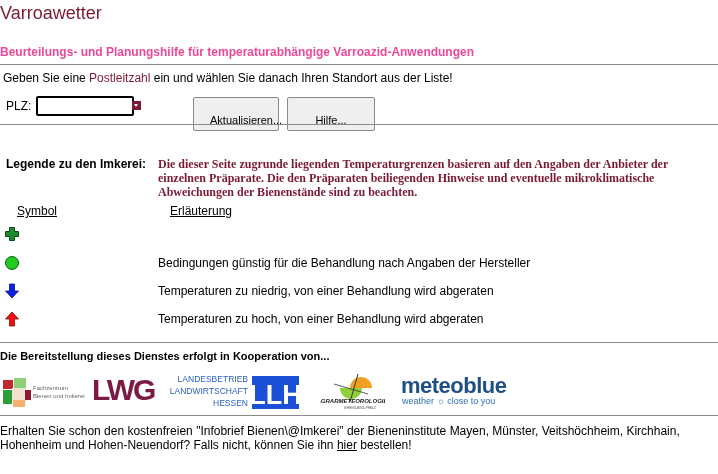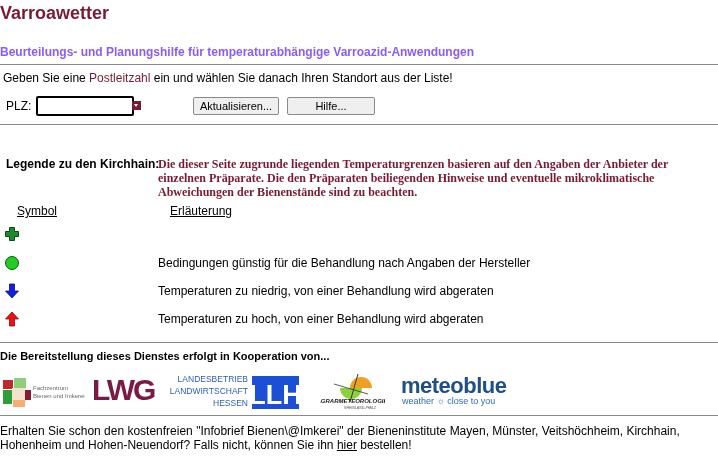--- a/index.html
+++ b/index.html
@@ -13,30 +13,30 @@
       overflow: hidden;
       font-family: "Liberation Sans", sans-serif;
       font-size: 12px;
       color: #000;
       position: relative;
     }
     .title {
       position: absolute;
       left: 0; top: 3px;
       font-size: 18px;
-      font-weight: bold;
+      font-weight: normal;
       color: #7a1a32;
       margin: 0;
     }
     .subtitle {
       position: absolute;
       left: 0; top: 45px;
       font-size: 12px;
       font-weight: bold;
-      color: #8b5cf6;
+      color: #ec4899;
       margin: 0;
     }
     .hr {
       position: absolute;
       left: 0;
       width: 718px;
       height: 0;
       border-top: 1px solid #8a8a8a;
     }
     .instruction {
@@ -88,21 +88,21 @@
     .btn {
       position: absolute;
       top: 97px;
       height: 18px;
       background: #efefef;
       border: 1px solid #8a8a8a;
       border-radius: 2px;
       font-family: "Liberation Sans", sans-serif;
       font-size: 11px;
       color: #000;
-      padding: 0;
+      padding: 16px;
       cursor: pointer;
     }
     .btn-refresh { left: 193px; width: 86px; }
     .btn-help { left: 287px; width: 88px; }
 
     .legend-label {
       position: absolute;
       left: 6px; top: 157px;
       font-weight: bold;
       font-size: 12px;
@@ -185,21 +185,21 @@
 
 <div class="plz-row">
   <span class="plz-label">PLZ:</span>
   <input class="plz-input" type="text" value="" style="">
 </div>
 <div class="dropdown-marker"></div>
 <button class="btn btn-refresh">Aktualisieren...</button>
 <button class="btn btn-help">Hilfe...</button>
 <div class="hr" style="top:124px;"></div>
 
-<div class="legend-label">Legende zu den Kirchhain:</div>
+<div class="legend-label">Legende zu den Imkerei:</div>
 <div class="legend-note">Die dieser Seite zugrunde liegenden Temperaturgrenzen basieren auf den Angaben der Anbieter der einzelnen Präparate. Die den Präparaten beiliegenden Hinweise und eventuelle mikroklimatische Abweichungen der Bienenstände sind zu beachten.</div>
 
 <div class="col-head col-symbol">Symbol</div>
 <div class="col-head col-desc">Erläuterung</div>
 
 <div class="legend-row" style="top:224px;">
   <svg class="sym" viewBox="0 0 16 16">
     <path d="M5.5 1.5 H10.5 V5.5 H14.5 V10.5 H10.5 V14.5 H5.5 V10.5 H1.5 V5.5 H5.5 Z" fill="#1e8a2e" stroke="#0d4a16" stroke-width="1"></path>
   </svg>
 </div>

